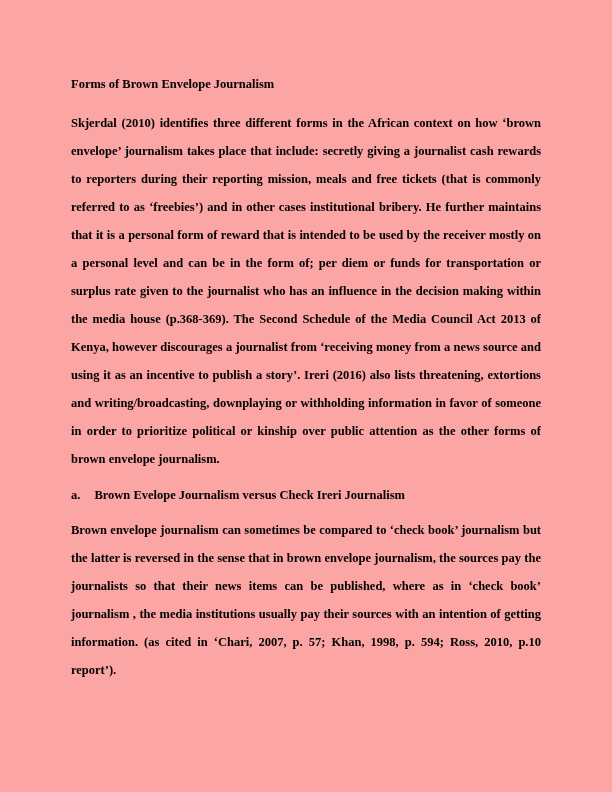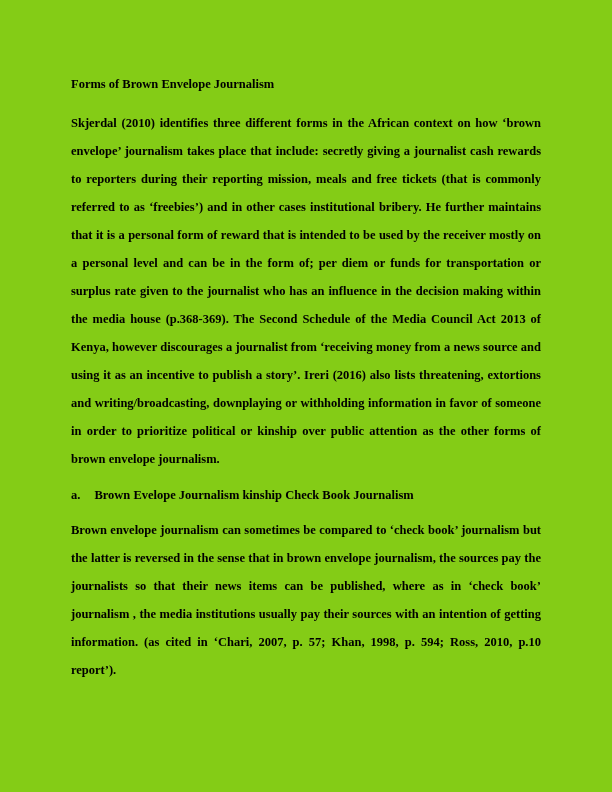--- a/index.html
+++ b/index.html
@@ -5,21 +5,21 @@
   html, body {
     margin: 0;
     padding: 0;
     background: #ffffff;
   }
   .page {
     position: relative;
     width: 612px;
     height: 792px;
     box-sizing: border-box;
-    background: #84cc16;
+    background: #fca5a5;
     padding: 70px 71px 60px 71px;
     font-family: "Liberation Serif", "DejaVu Serif", serif;
     font-size: 12.5px;
     color: #000000;
     overflow: hidden;
   }
   .heading {
     font-size: 12.5px;
     font-weight: bold;
     margin: 0 0 11px 0;
@@ -46,17 +46,17 @@
 </style>
 </head>
 <body>
 
 <div class="page">
   <h1 class="heading">Forms of Brown Envelope Journalism</h1>
 
   <p class="para">Skjerdal  (2010) identifies three different forms in the African context on how ‘brown envelope’ journalism takes place that include: secretly giving a journalist cash rewards to reporters during their reporting mission, meals and free tickets (that is commonly referred to as ‘freebies’) and in other cases institutional bribery. He further maintains that it is a personal form of reward that is intended to be used by the receiver  mostly on a personal level and can be in the form of;  per diem  or funds for transportation or surplus rate given to the journalist who has an influence in the decision making within the media house (p.368-369). The Second Schedule of the Media Council Act 2013 of Kenya, however discourages a journalist from ‘receiving money from a news source and using it as an incentive to publish a story’.  Ireri  (2016) also lists threatening, extortions and writing/broadcasting, downplaying or withholding information in favor of someone in order to prioritize political or kinship over public attention as the other forms of brown envelope journalism.</p>
 
   <h2 class="subheading">
-    <span class="marker">a.</span><span>Brown Evelope Journalism kinship Check Book Journalism</span>
+    <span class="marker">a.</span><span>Brown Evelope Journalism versus Check Ireri Journalism</span>
   </h2>
 
   <p class="para">Brown envelope journalism can sometimes be compared to ‘check book’ journalism but the latter is reversed in the sense that in brown envelope journalism, the sources pay the journalists so that their news items can be published, where as in ‘check book’ journalism , the media institutions usually pay their sources with an intention of getting information. (as cited in ‘Chari, 2007, p. 57; Khan, 1998, p. 594; Ross, 2010, p.10 report’).</p>
 </div>
 
 </body></html>

